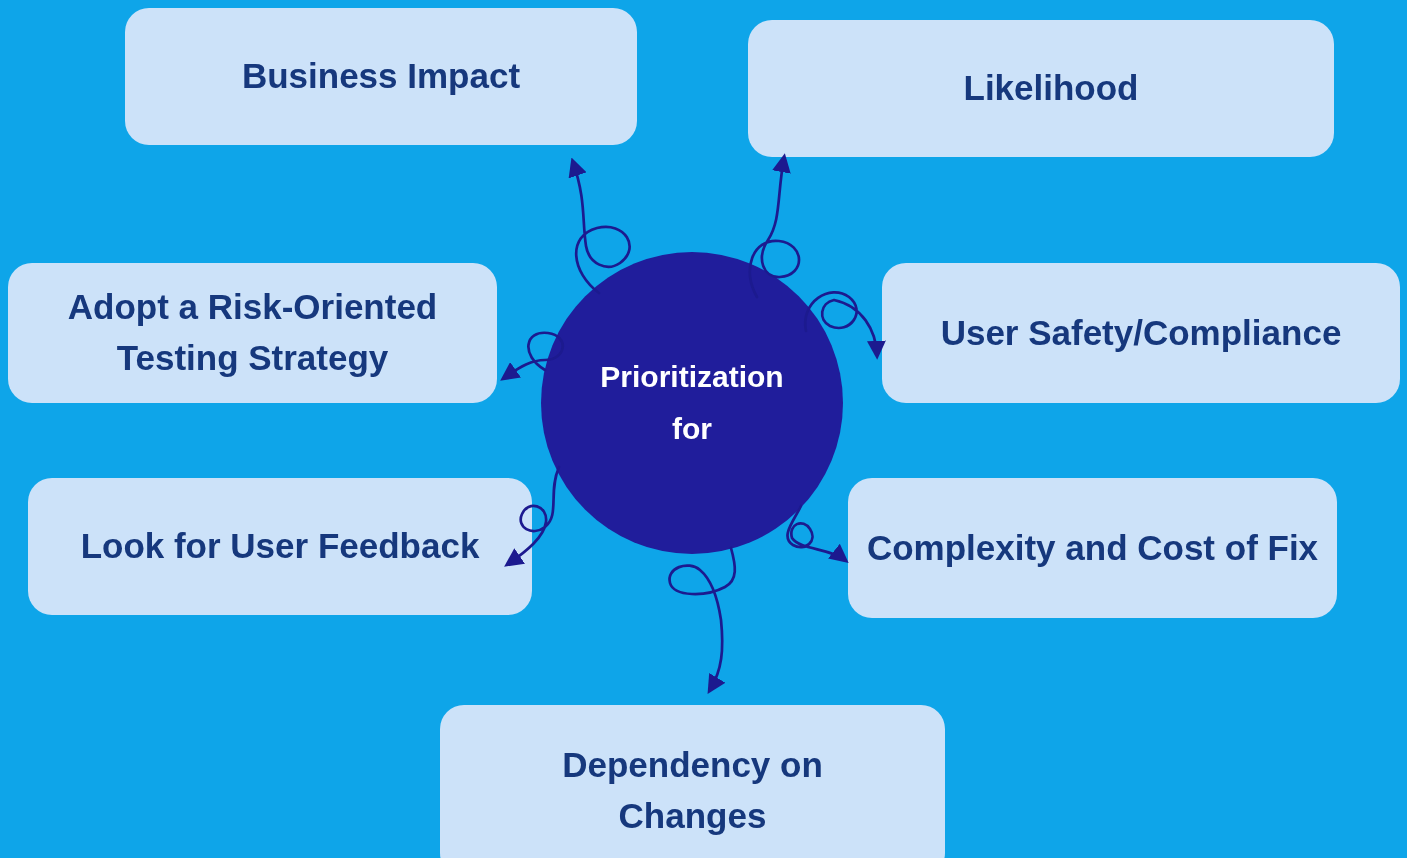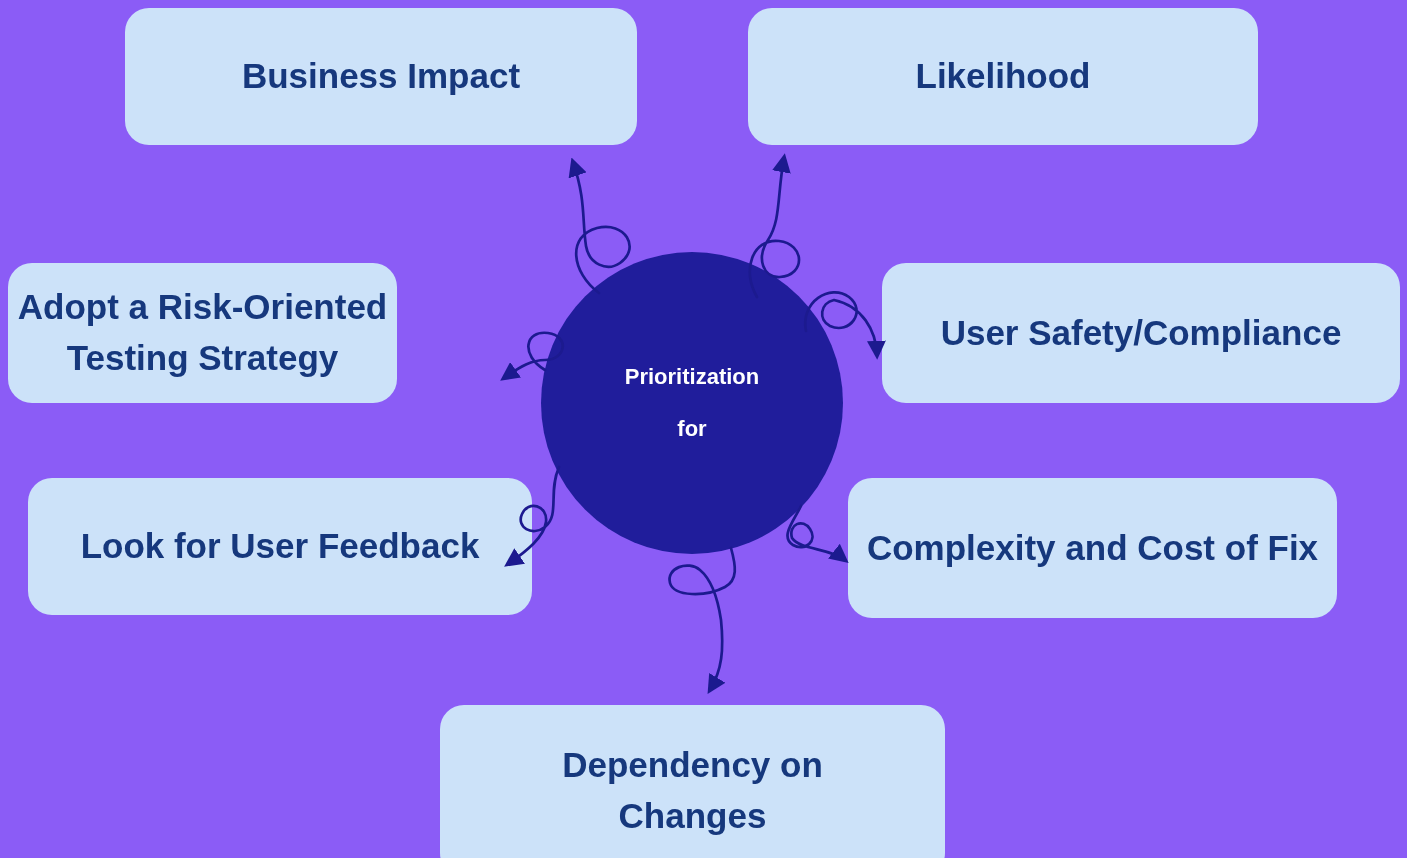--- a/index.html
+++ b/index.html
@@ -1,57 +1,57 @@
 <!DOCTYPE html>
 <html style="--circle: #201d9b; --arrow: #1c1a8f; --box_bg: #cce2f9; --box_text: #16387d;"><head>
 <meta charset="utf-8">
 <style>
   html,body{margin:0;padding:0;background:#ffffff;}
   .canvas{
     position:relative;
     width:1407px;height:858px;
-    background:#8b5cf6;
+    background:#0ea5e9;
     overflow:hidden;
     font-family:"Liberation Sans", sans-serif;
   }
   .node{
     position:absolute;
     background:var(--box_bg,#cce2f9);
     border-radius:24px;
     display:flex;align-items:center;justify-content:center;
     text-align:center;
   }
   .node span{
     color:var(--box_text,#16387d);
     font-weight:bold;
     font-size:35px;
     line-height:1.45;
     display:block;
   }
   .n-business{left:125px;top:8px;width:512px;height:137px;}
-  .n-likelihood{left:748px;top:8px;width:510px;height:137px;}
-  .n-risk{left:8px;top:263px;width:389px;height:140px;}
+  .n-likelihood{left:748px;top:20px;width:566px;height:137px;padding-left:20px;}
+  .n-risk{left:8px;top:263px;width:489px;height:140px;}
   .n-safety{left:882px;top:263px;width:518px;height:140px;text-align:right;}
   .n-feedback{left:28px;top:478px;width:504px;height:137px;}
   .n-complex{left:848px;top:478px;width:489px;height:140px;}
   .n-depend{left:440px;top:705px;width:505px;height:172px;}
   .n-risk span{max-width:460px;}
   .n-complex span{max-width:470px;}
   .n-depend span{max-width:340px;}
   .center{
     position:absolute;
     left:541px;top:252px;width:302px;height:302px;
     border-radius:50%;
     background:var(--circle,#201d9b);
     display:flex;flex-direction:column;align-items:center;justify-content:center;
     text-align:center;
   }
   .center div{
     color:#ffffff;
-    font-size:22px;
+    font-size:30px;
     line-height:52px;
     font-weight:bold;
     white-space:nowrap;
   }
   svg.arrows{
     position:absolute;left:0;top:0;width:1407px;height:858px;
     pointer-events:none;
   }
   svg.arrows path.st{
     fill:none;

